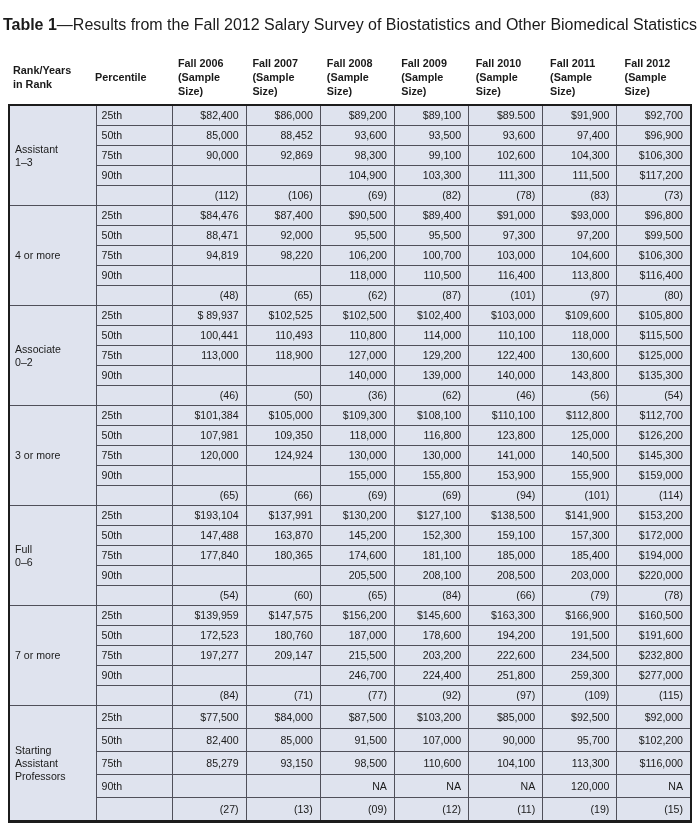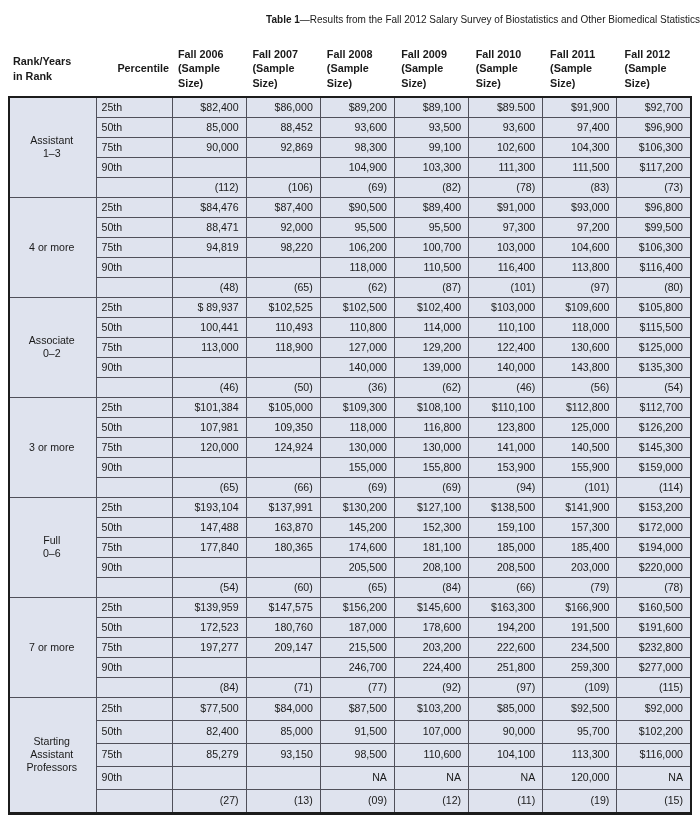--- a/index.html
+++ b/index.html
@@ -1,36 +1,36 @@
 <!DOCTYPE html>
 <html><head>
 <meta charset="utf-8">
 <style>
   html,body{margin:0;padding:0;background:#ffffff;}
   .page{
     width:700px;height:824px;box-sizing:border-box;
     font-family:"Liberation Sans",sans-serif;color:#1a1a1a;
     overflow:hidden;
   }
-  .title{text-align:right;padding-top:13px;font-size:10px;line-height:1.45;}
+  .title{text-align:center;padding-top:13px;font-size:16px;line-height:1.45;}
   .title .b{font-weight:bold;}
   table{border-collapse:collapse;table-layout:fixed;width:684px;margin:0 auto;}
   table.hdr{margin-top:14px;}
   table.hdr th{
     font-size:10.8px;font-weight:bold;text-align:left;vertical-align:middle;
     padding:4px 2px 4px 7px;white-space:pre-line;line-height:1.3;background:#fff;border:none;height:46px;
   }
-  table.hdr th.pct-h{text-align:right;padding-left:0;}
+  table.hdr th.pct-h{text-align:left;padding-left:0;}
   table.hdr th.rank-h{padding-left:5px;}
   table.body{border:2px solid #1c1c1c;border-bottom-width:3px;}
   table.body td{
     border:1px solid #50505a;background:#dfe3ee;
     font-size:10.6px;height:19px;padding:0 7px 0 5px;line-height:1.2;vertical-align:middle;
   }
-  td.rank{vertical-align:top;padding-top:2px;white-space:pre-line;line-height:1.55;text-align:center;}
+  td.rank{vertical-align:top;padding-top:2px;white-space:pre-line;line-height:1.55;text-align:left;}
   td.pct{padding:0;}
   td.val{text-align:right;}
   td.wh{background:#ffffff;margin-top:18px;}
   tr.tall td{height:22px;}
 </style>
 </head>
 <body>
 
 <div class="page">
 

